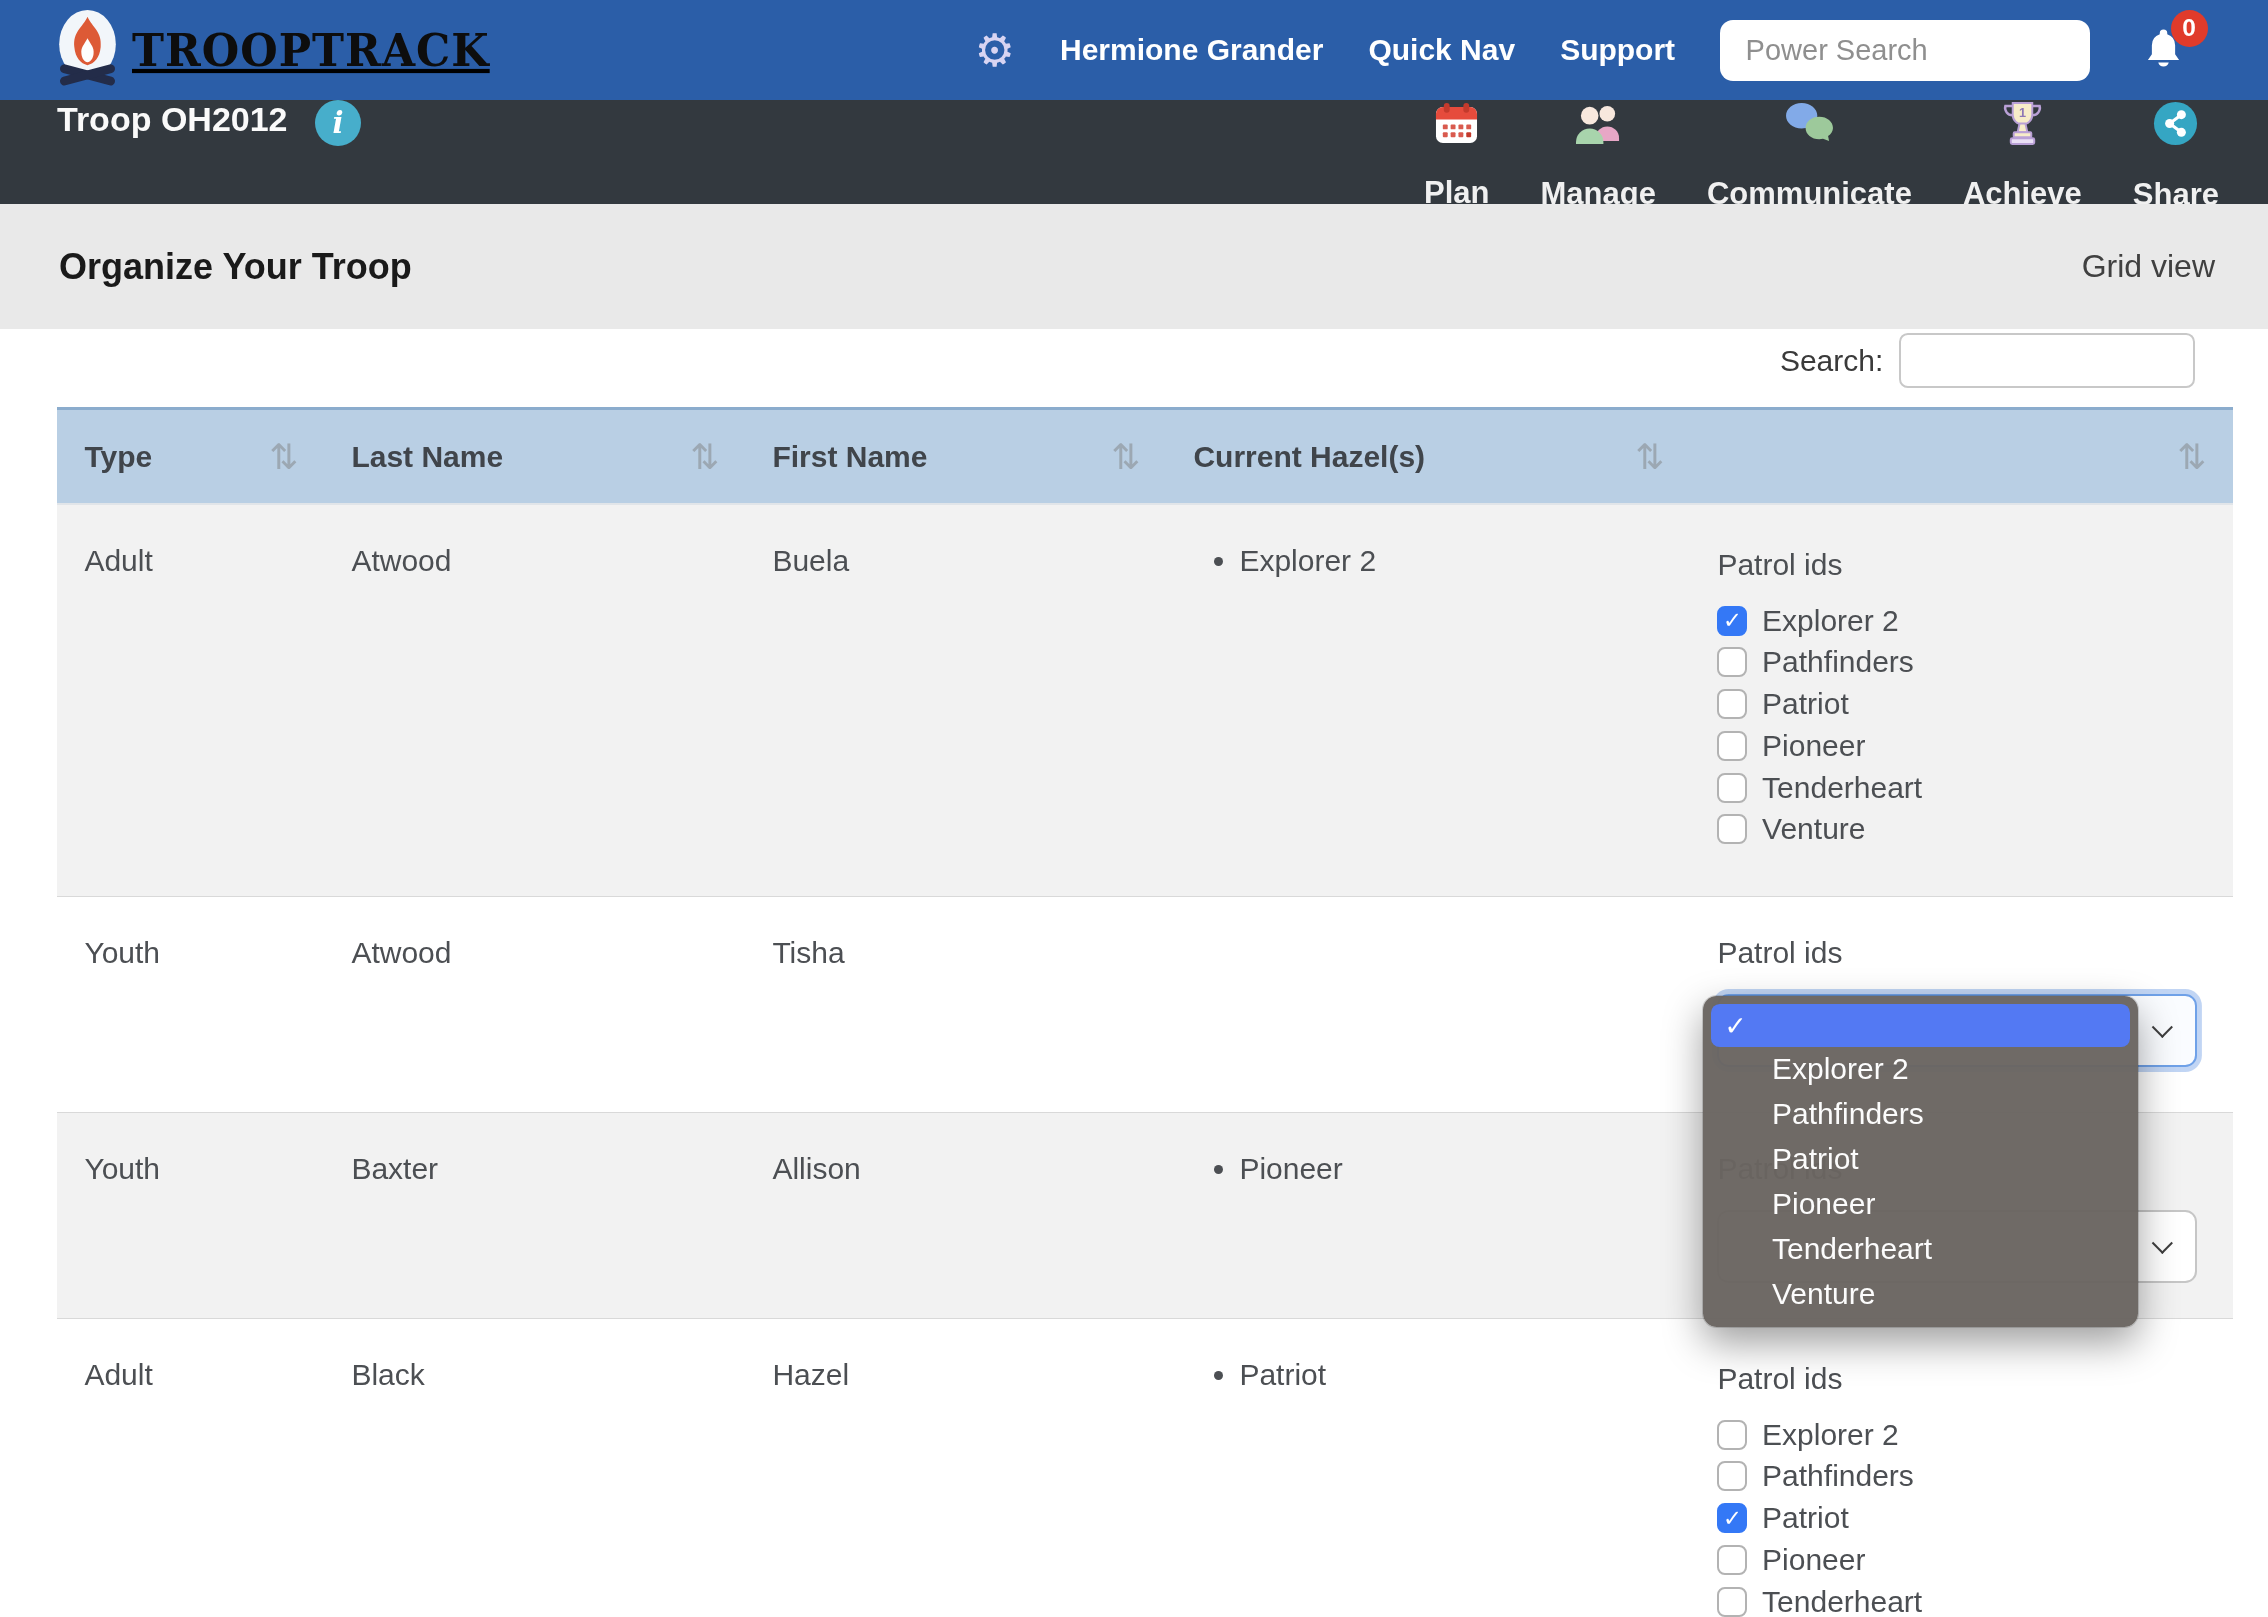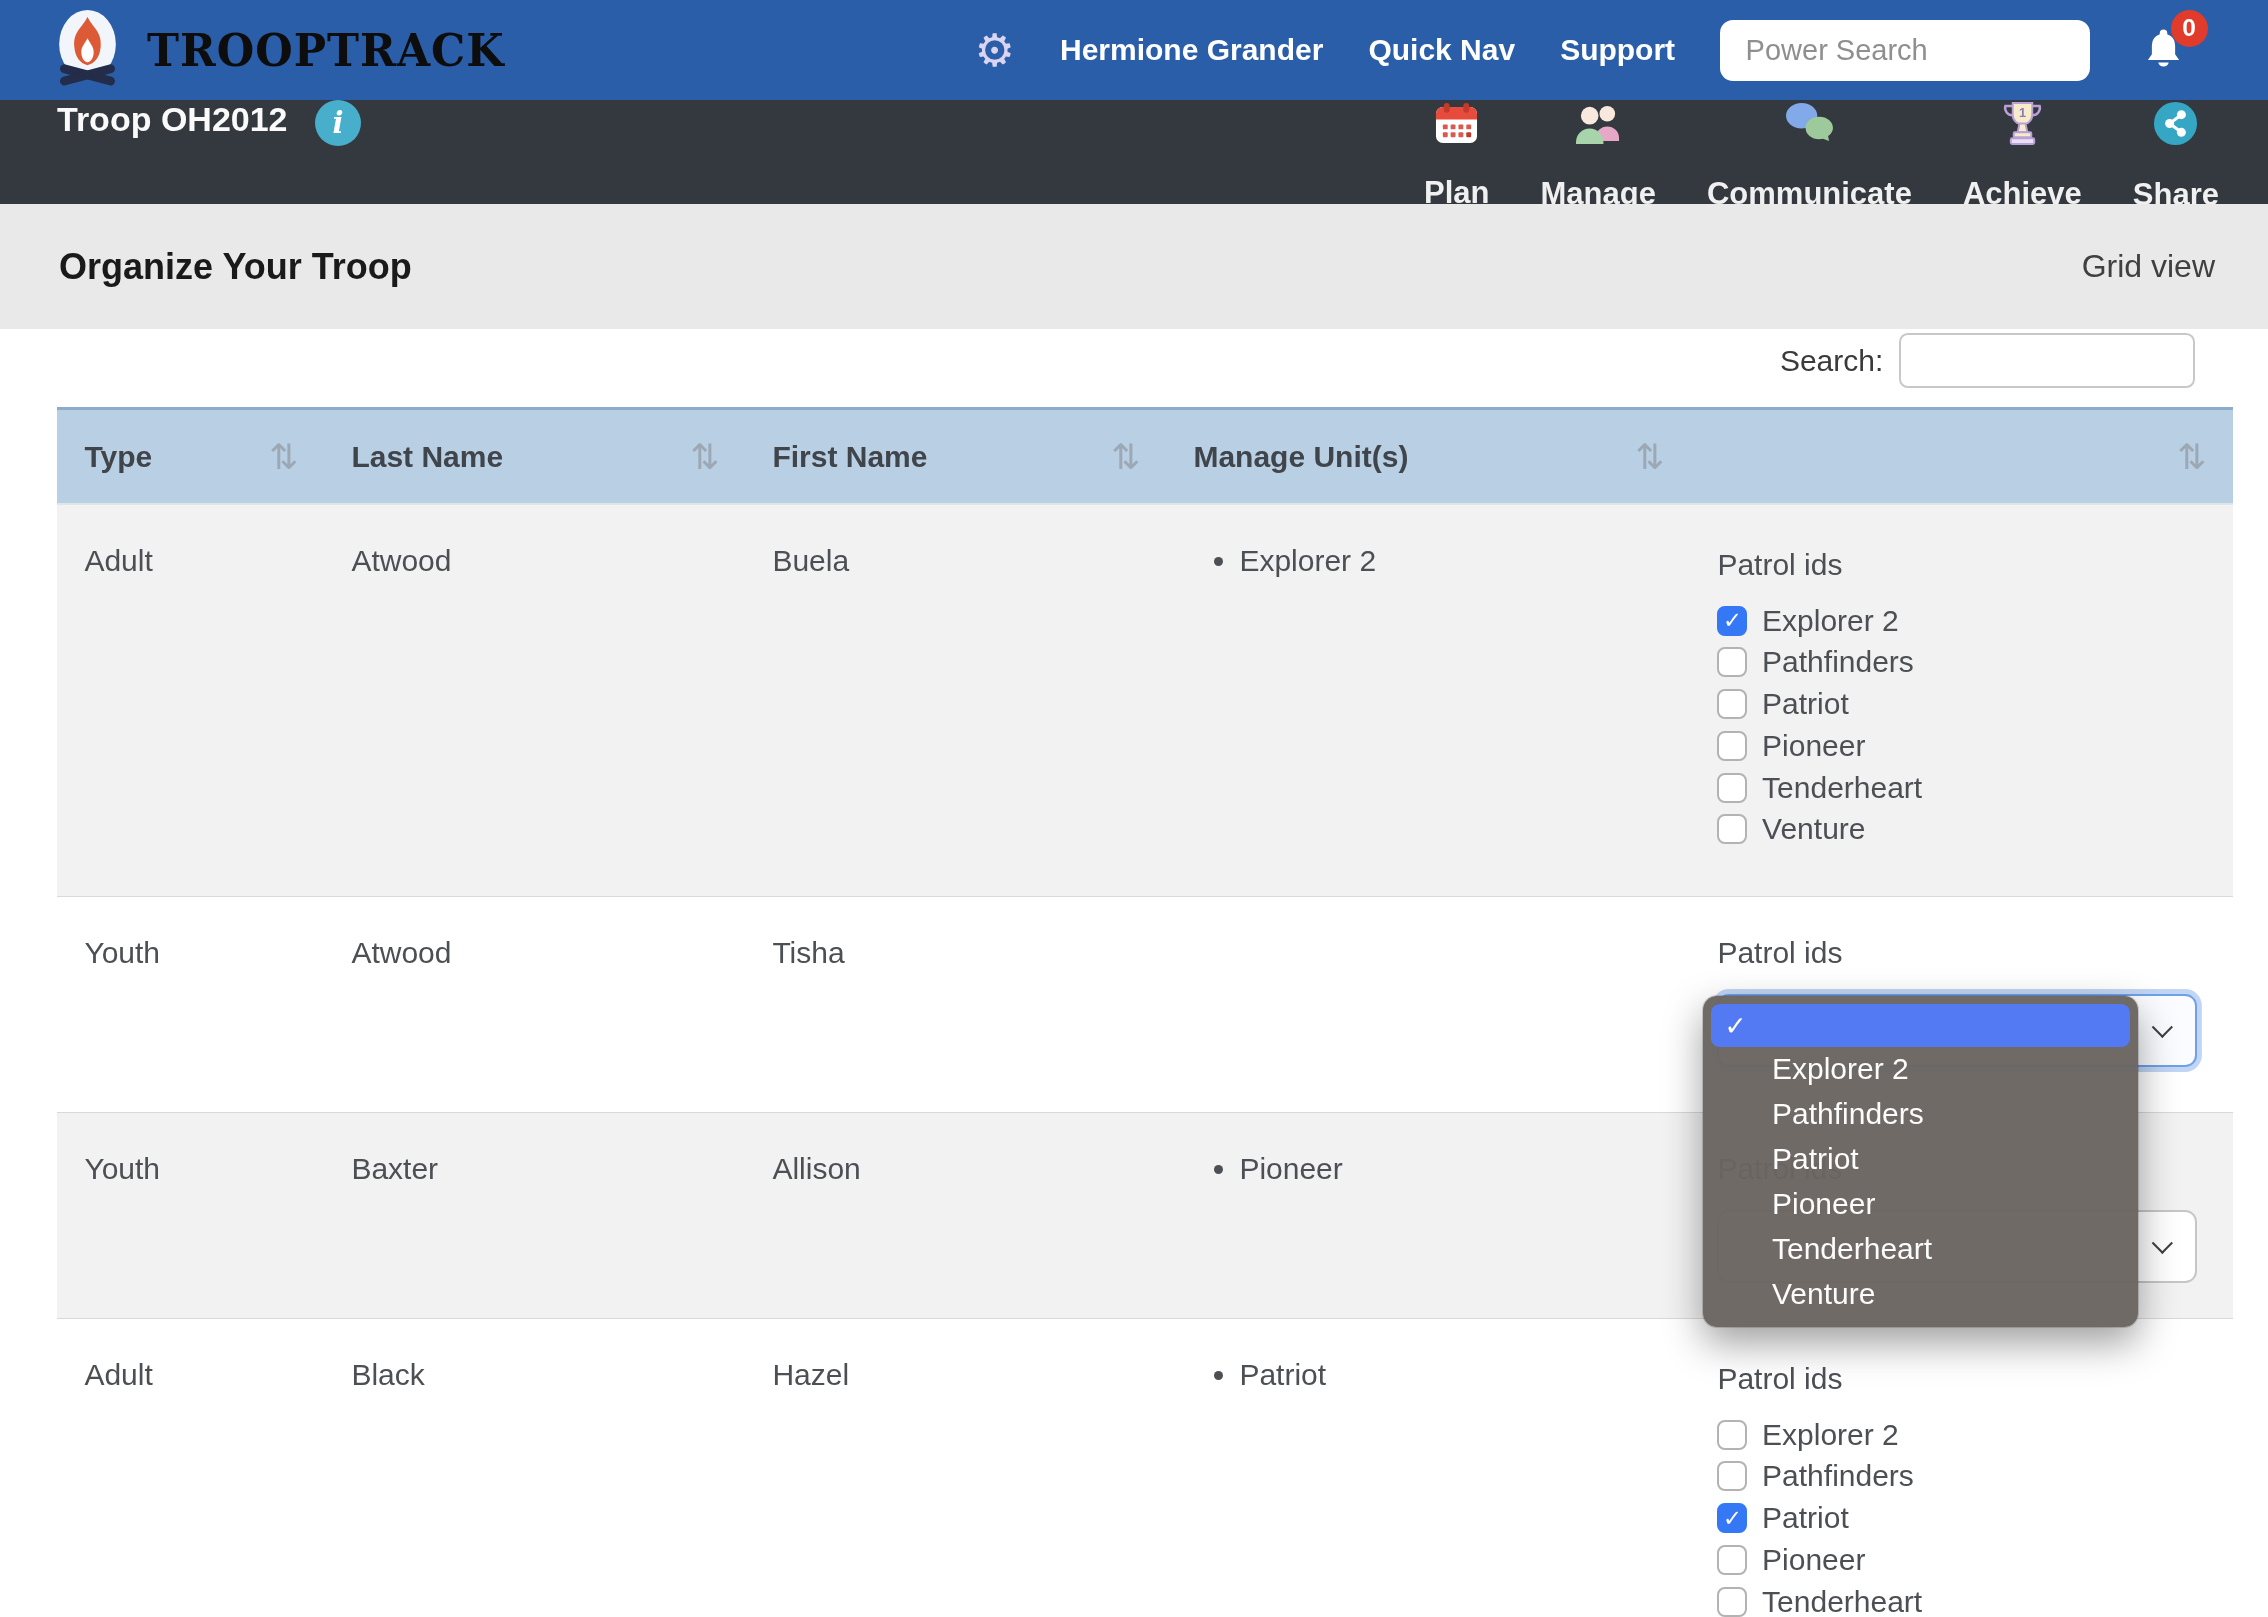--- a/index.html
+++ b/index.html
@@ -3,21 +3,21 @@
 <meta charset="utf-8">
 <style>
   * { margin:0; padding:0; box-sizing:border-box; }
   html,body { background:#fff; }
   body { font-family:"Liberation Sans", sans-serif; }
   #screen { position:relative; width:2268px; height:1617px; overflow:hidden; background:#fff; }
 
   
   .topnav { position:absolute; left:0; top:0; width:100%; height:100px; background:#2B5EA8;
             display:flex; align-items:center; padding:0 82px 0 57px; }
-  .brand { display:flex; align-items:center; gap:29px; cursor:pointer; }
+  .brand { display:flex; align-items:center; gap:14px; cursor:pointer;text-decoration:underline; }
   .brand-text { font-family:"DejaVu Serif", serif; font-weight:bold; font-size:43px;
                 letter-spacing:1px; color:#0D0D0D; transform:scaleY(1.05); }
   .topnav-right { margin-left:auto; display:flex; align-items:center; gap:45px; }
   .gear { font-family:"DejaVu Sans", sans-serif; font-size:45px; color:#D8D4F2; line-height:1; cursor:pointer; }
   .toplink { color:#FFFFFF; font-size:30px; font-weight:600; text-decoration:none; cursor:pointer; }
   .power-search { width:370px; height:61px; border:none; border-radius:13px; background:#fff;
                   font-size:29px; padding:0 25.5px; color:#333; outline:none; font-family:inherit; }
   .power-search::placeholder { color:#8F8F8F; }
   .bell-wrap { position:relative; margin-left:5.9px; cursor:pointer; }
   .badge { position:absolute; top:-15.7px; right:-21.6px; width:37px; height:37px; border-radius:50%;
@@ -219,21 +219,21 @@
       </div>
       <div class="th">
         <span>Last Name</span>
         <span class="sort">⇅</span>
       </div>
       <div class="th">
         <span>First Name</span>
         <span class="sort">⇅</span>
       </div>
       <div class="th">
-        <span>Manage Unit(s)</span>
+        <span>Current Hazel(s)</span>
         <span class="sort">⇅</span>
       </div>
       <div class="th">
         <span></span>
         <span class="sort">⇅</span>
       </div>
     </div>
 
     <div class="trow tgrid odd r0">
       <div class="cell">Adult</div>

